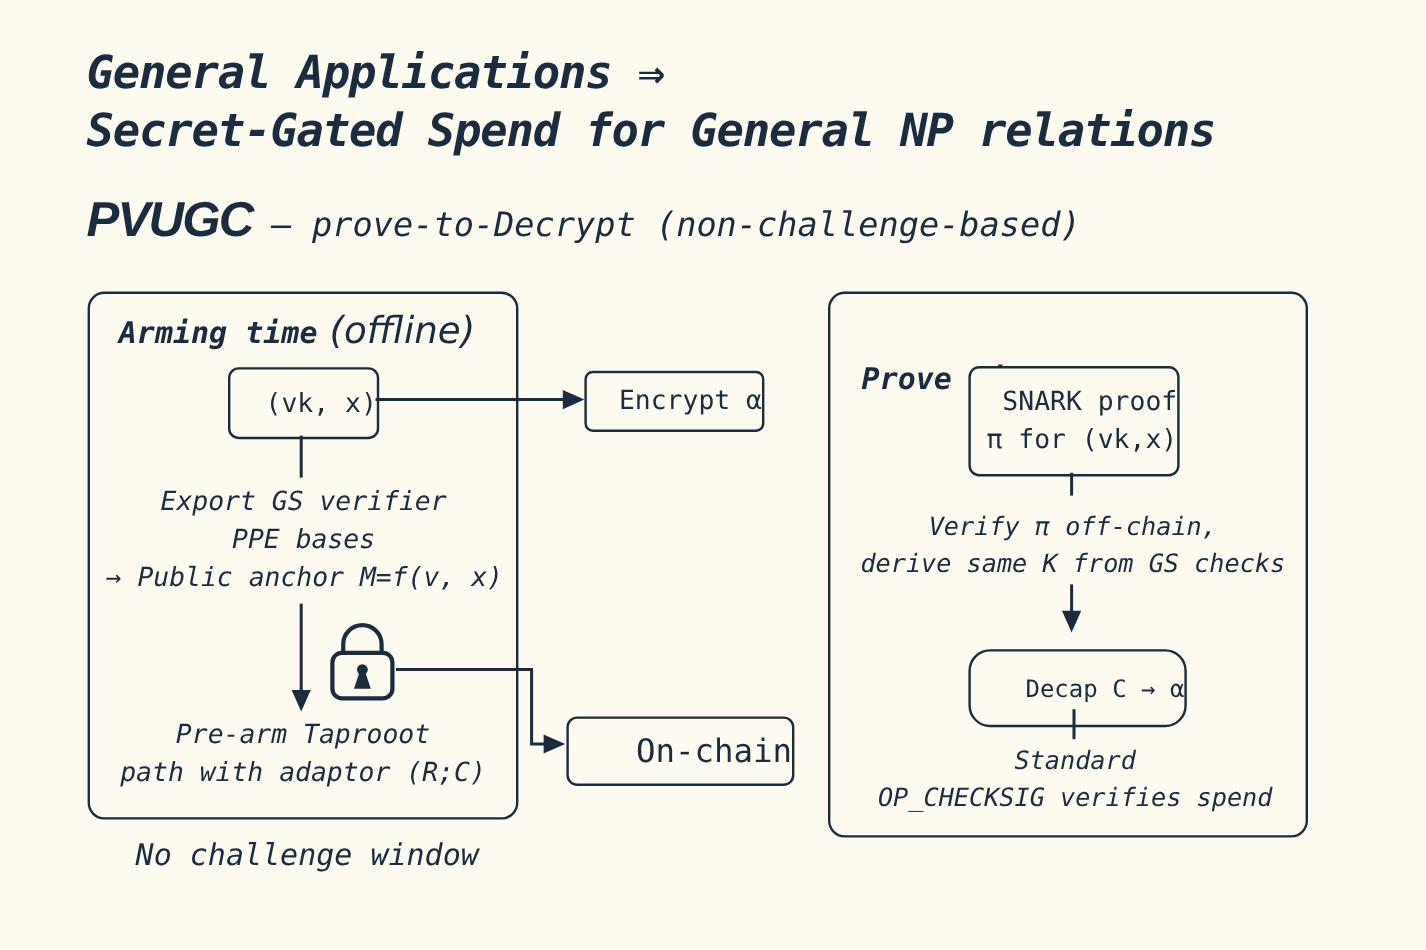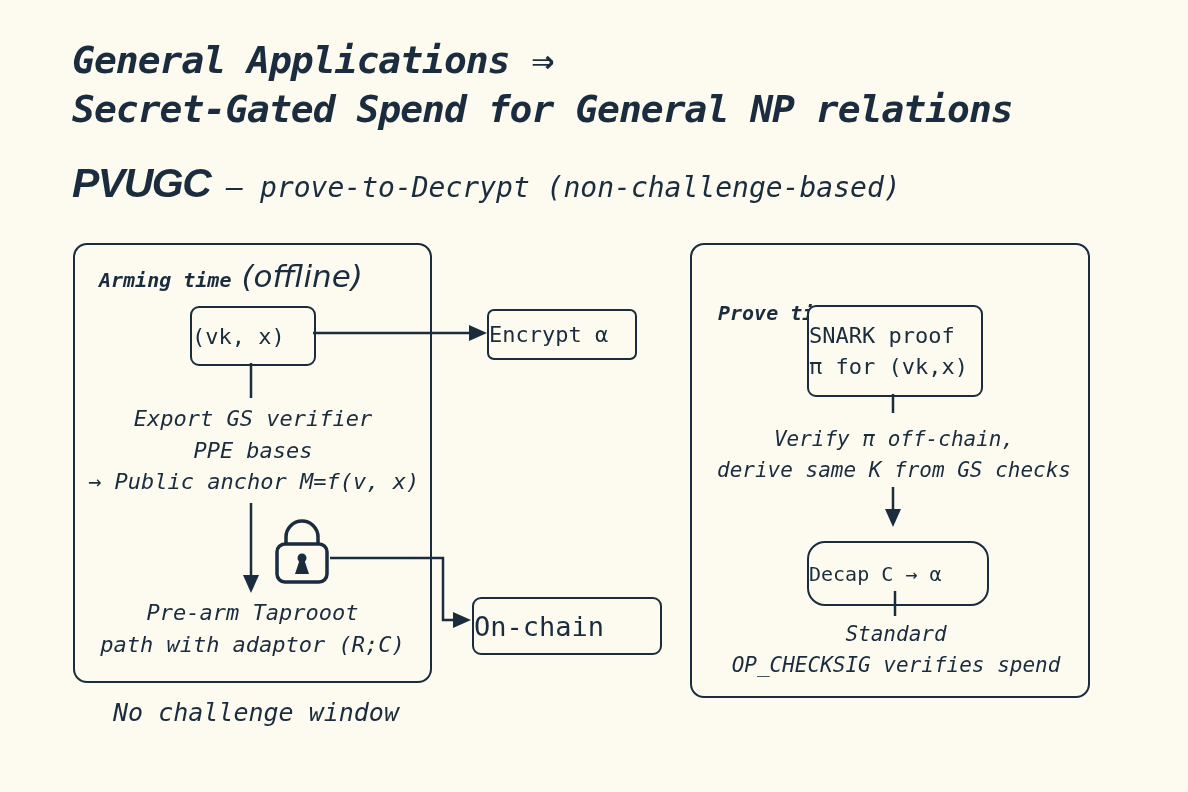--- a/index.html
+++ b/index.html
@@ -13,25 +13,25 @@
   .subtitle{left:72px;top:160px;display:flex;align-items:baseline;white-space:nowrap;}
   .subtitle .brand{
     font-family:"Liberation Sans", sans-serif;font-weight:bold;
     font-size:41px;letter-spacing:-1.5px;
   }
   .subtitle .brand-rest{margin-left:16px;font-size:28px;}
   .panel{
     border:2.5px solid #1a2c3e;border-radius:14px;background:transparent;
   }
   .panel-heading{display:flex;align-items:baseline;white-space:nowrap;}
-  .panel-heading .ph-bold{font-weight:bold;font-size:20px;}
+  .panel-heading .ph-bold{font-weight:bold;font-size:25px;}
   .panel-heading .ph-rest{font-family:"DejaVu Sans", sans-serif;font-size:31px;margin-left:10px;}
   .node{
     position:absolute;border:2.5px solid #1a2c3e;border-radius:9px;
-    display:flex;flex-direction:column;align-items:flex-start;justify-content:center;
+    display:flex;flex-direction:column;align-items:flex-end;justify-content:center;
     background:#fdfbf0;white-space:nowrap;
   }
   .txt-center{text-align:center;white-space:nowrap;}
   .body-text{font-size:22px;line-height:31.5px;}
   .body-text-sm{font-size:21px;line-height:31px;}
   svg.overlay{position:absolute;left:0;top:0;pointer-events:none;}
 </style>
 </head>
 <body>
 

